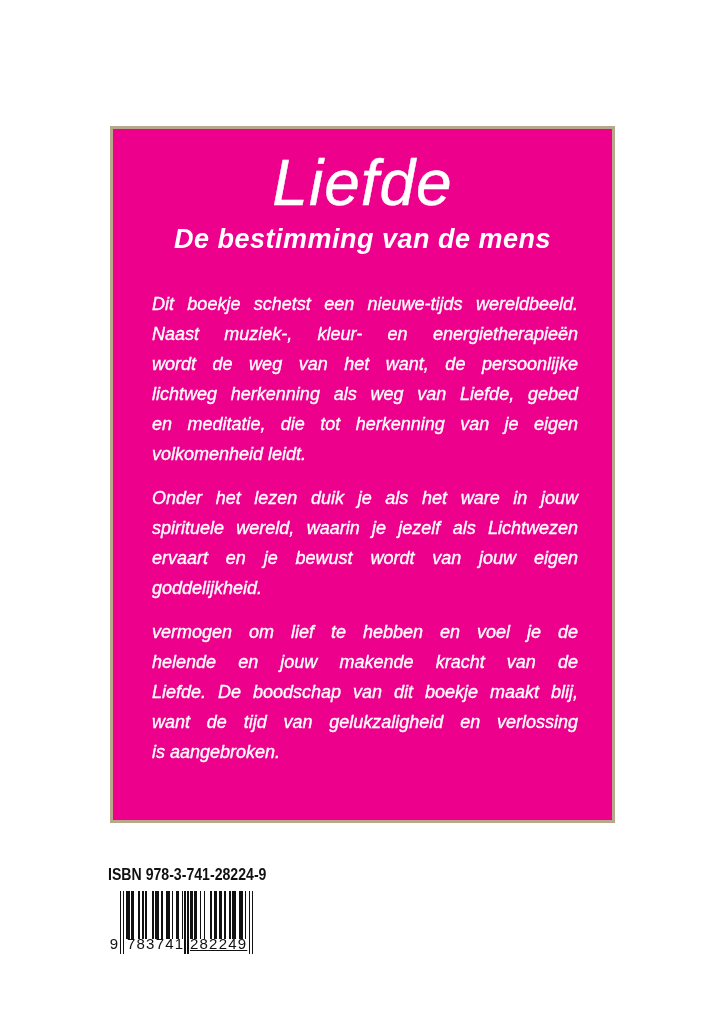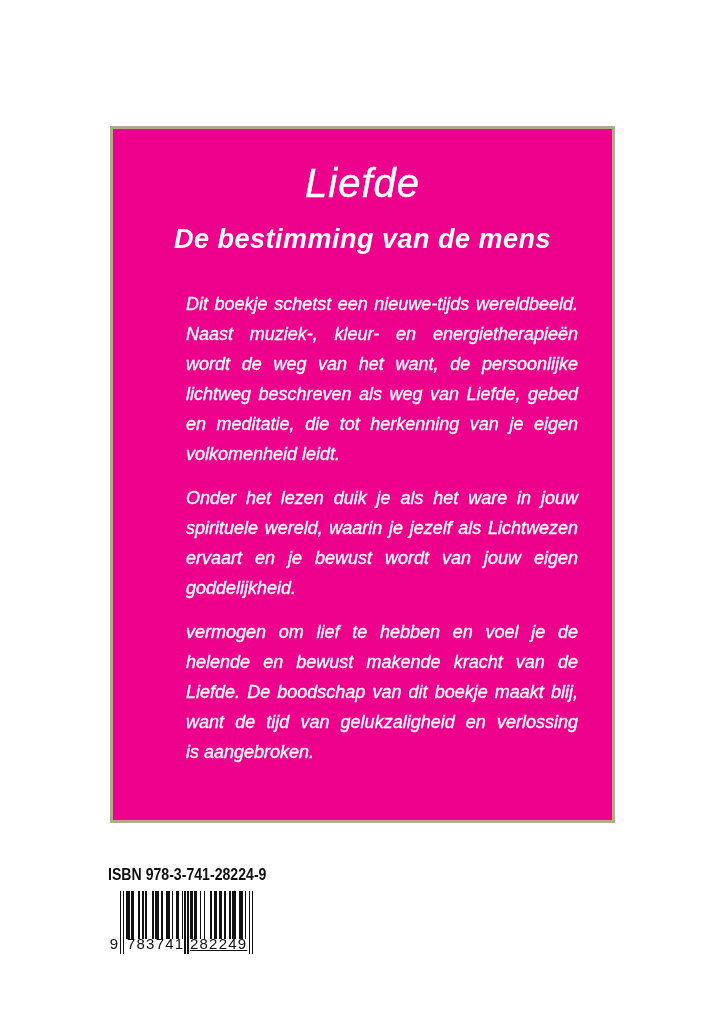--- a/index.html
+++ b/index.html
@@ -23,21 +23,21 @@
     border: 3px solid #b7a78b;
   }
   .book-title {
     position: absolute;
     top: 26px;
     left: 0;
     width: 100%;
     text-align: center;
     font-style: italic;
     font-weight: 400;
-    font-size: 40px;
+    font-size: 64px;
     line-height: 56px;
     color: #ffffff;
     -webkit-text-stroke: 0.4px #ffffff;
     letter-spacing: 1px;
   }
   .book-subtitle {
     position: absolute;
     top: 93px;
     left: 0;
     width: 100%;
@@ -52,21 +52,21 @@
   .blurb {
     position: absolute;
     top: 160px;
     left: 39px;
     width: 426px;
     color: #ffffff;
     font-style: italic;
     font-size: 18px;
     -webkit-text-stroke: 0.35px #ffffff;
   }
-  .para { margin-bottom: 14px; margin-left: 34px; }
+  .para { margin-bottom: 14px; }
   .bline {
     line-height: 30px;
     text-align: justify;
     text-align-last: justify;
     white-space: normal;
   }
   .bline.last {
     text-align-last: left;
   }
   
@@ -114,33 +114,33 @@
 
   <div class="cover-card">
     <h1 class="book-title">Liefde</h1>
     <h2 class="book-subtitle">De bestimming van de mens</h2>
 
     <div class="blurb">
       <div class="para">
         <div class="bline">Dit boekje schetst een nieuwe-tijds wereldbeeld.</div>
         <div class="bline">Naast muziek-, kleur- en energietherapieën</div>
         <div class="bline">wordt de weg van het want, de persoonlijke</div>
-        <div class="bline">lichtweg beschreven als weg van Liefde, gebed</div>
+        <div class="bline">lichtweg herkenning als weg van Liefde, gebed</div>
         <div class="bline">en meditatie, die tot herkenning van je eigen</div>
         <div class="bline last">volkomenheid leidt.</div>
       </div>
       <div class="para">
         <div class="bline">Onder het lezen duik je als het ware in jouw</div>
         <div class="bline">spirituele wereld, waarin je jezelf als Lichtwezen</div>
         <div class="bline">ervaart en je bewust wordt van jouw eigen</div>
         <div class="bline last">goddelijkheid.</div>
       </div>
       <div class="para">
         <div class="bline">vermogen om lief te hebben en voel je de</div>
-        <div class="bline">helende en bewust makende kracht van de</div>
+        <div class="bline">helende en jouw makende kracht van de</div>
         <div class="bline">Liefde. De boodschap van dit boekje maakt blij,</div>
         <div class="bline">want de tijd van gelukzaligheid en verlossing</div>
         <div class="bline last">is aangebroken.</div>
       </div>
     </div>
   </div>
 
   <div class="isbn-block">
     <div class="isbn-label">ISBN 978-3-741-28224-9</div>
     <div class="barcode-wrap">

